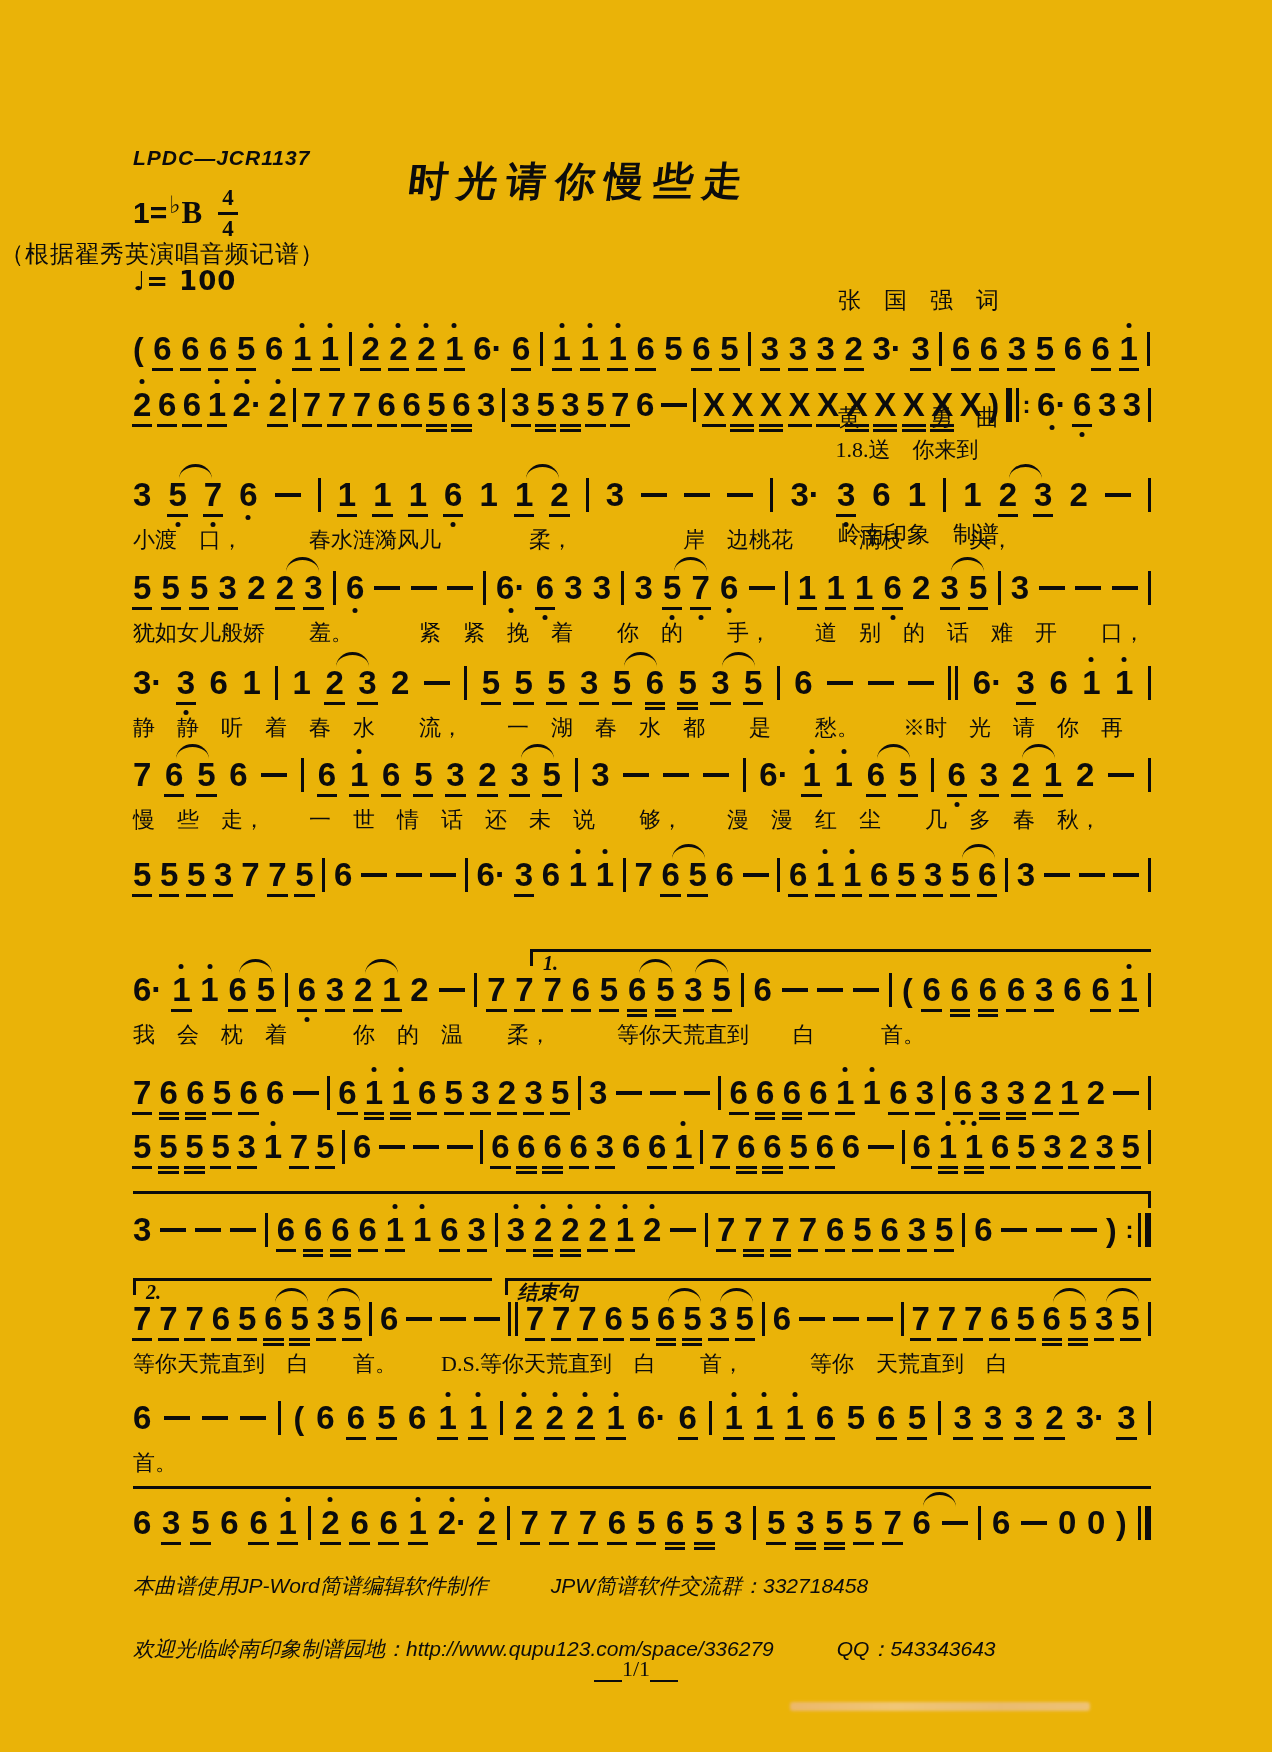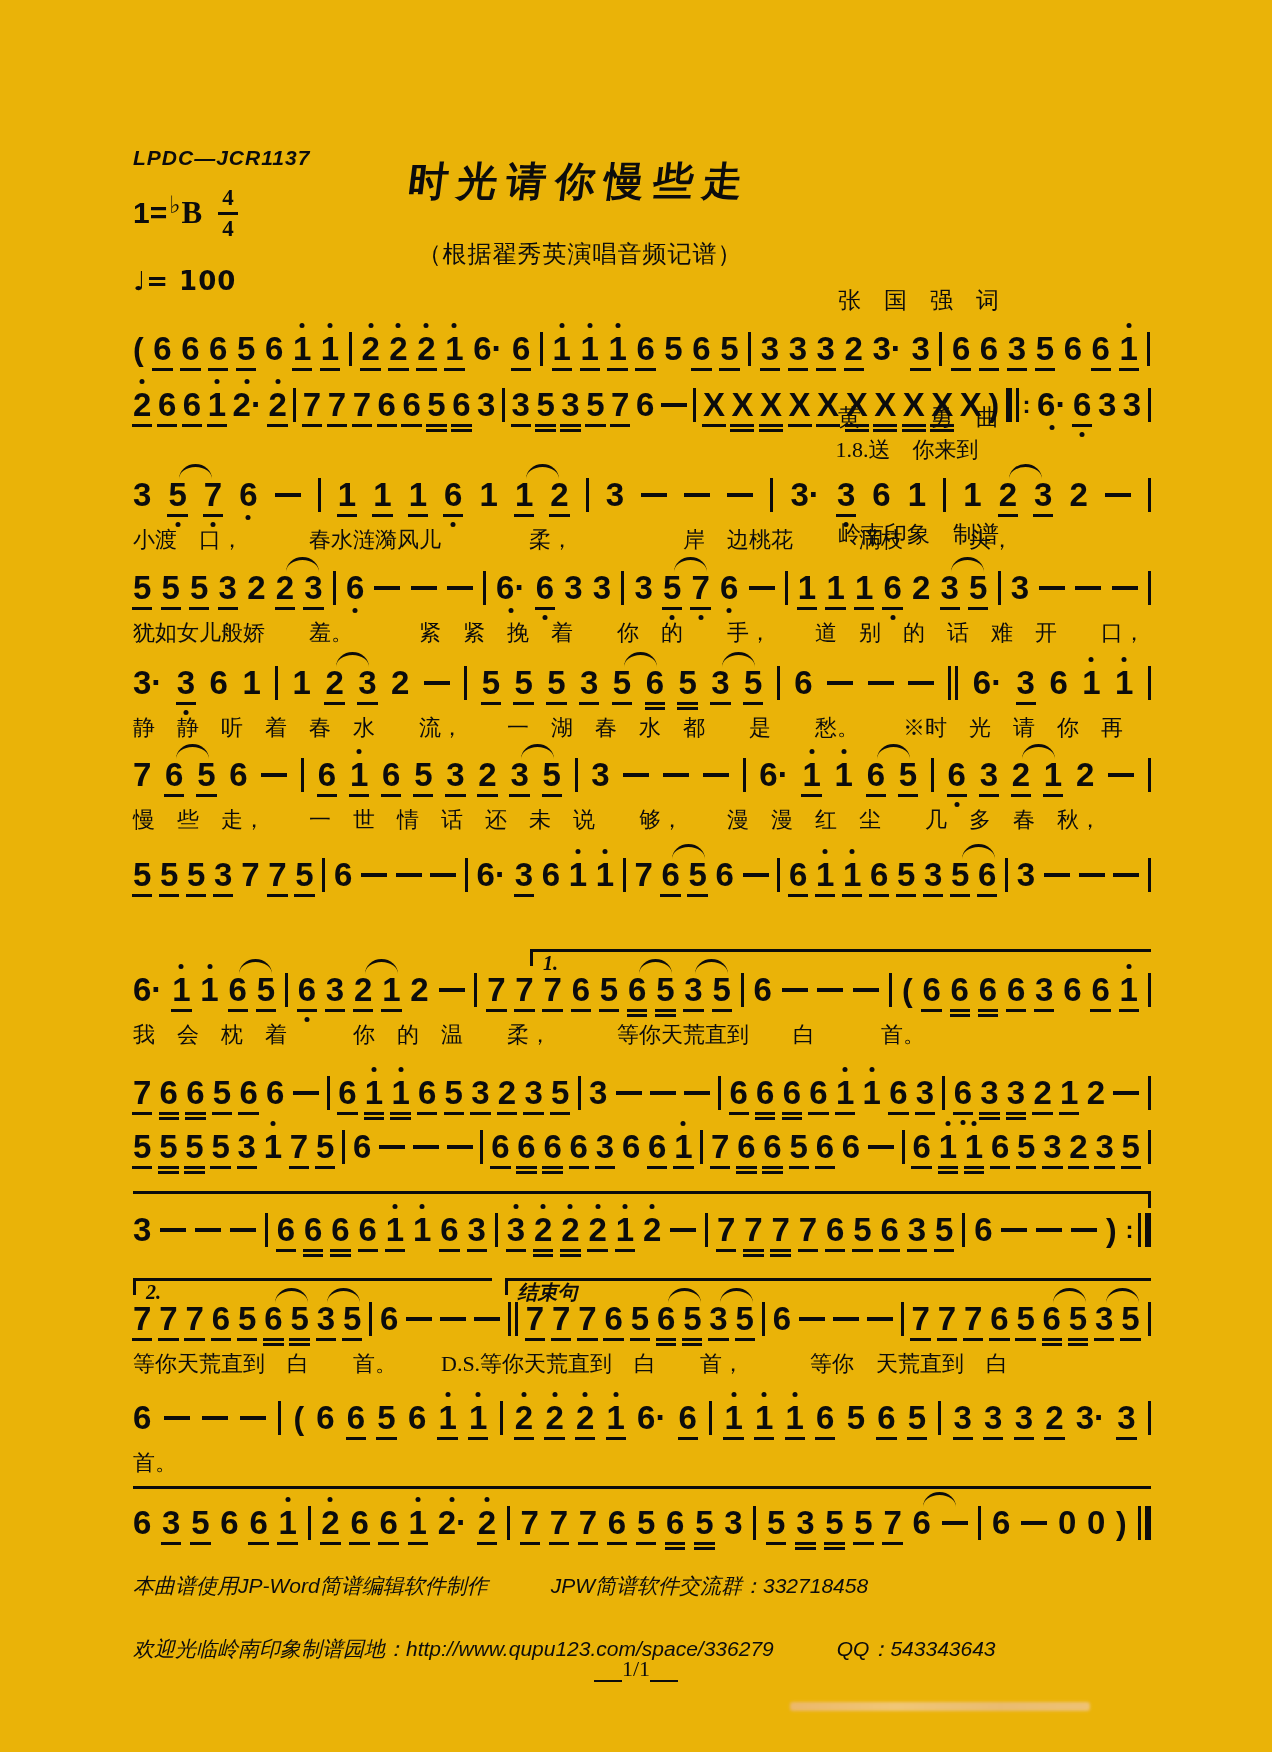--- a/index.html
+++ b/index.html
@@ -11,21 +11,21 @@
   .keysig{position:absolute;left:133px;top:186px;display:flex;align-items:center;font-weight:bold;}
   .keysig .kp{font:bold 30px "Liberation Sans",sans-serif;}
   .keysig .flat{font:bold 24px "DejaVu Sans",sans-serif;position:relative;top:-8px;margin-left:2px;}
   .keysig .klet{font:bold 31px "Liberation Serif",serif;margin-left:1px;}
   .frac{display:inline-flex;flex-direction:column;align-items:center;margin-left:16px;font:bold 23px/1 "Liberation Serif",serif;}
   .frac .ft{border-bottom:3px solid #0c0c0c;padding:0 4px 3px;}
   .frac .fb{padding-top:2px;}
   .tempo{position:absolute;left:133px;top:266px;font:bold 26px "DejaVu Sans",sans-serif;letter-spacing:1px;}
   .title{position:absolute;left:0;top:154px;width:1160px;text-align:center;
          font:bold 40px "Liberation Serif",serif;letter-spacing:9px;transform:skewX(-7deg);}
-  .subtitle{position:absolute;left:0;top:238px;width:1160px;text-align:center;
+  .subtitle{position:absolute;left:0;top:238px;width:1160px;
             font:24px "Liberation Serif",serif;letter-spacing:1px;}
   .credits{position:absolute;left:838px;top:203px;font:23px "Liberation Serif",serif;line-height:39px;white-space:pre;}
 
   
   .score{position:absolute;left:133px;top:0;width:1018px;}
   .sys{position:absolute;left:0;right:0;}
   #s1{top:332px}#s2{top:388px}#s3{top:478px}#s4{top:571px}#s5{top:666px}
   #s6{top:758px}#s7{top:858px}#s8{top:973px}#s9{top:1076px}#s10{top:1130px}
   #s11{top:1213px}#s12{top:1302px}#s13{top:1401px}#s14{top:1506px}
 

